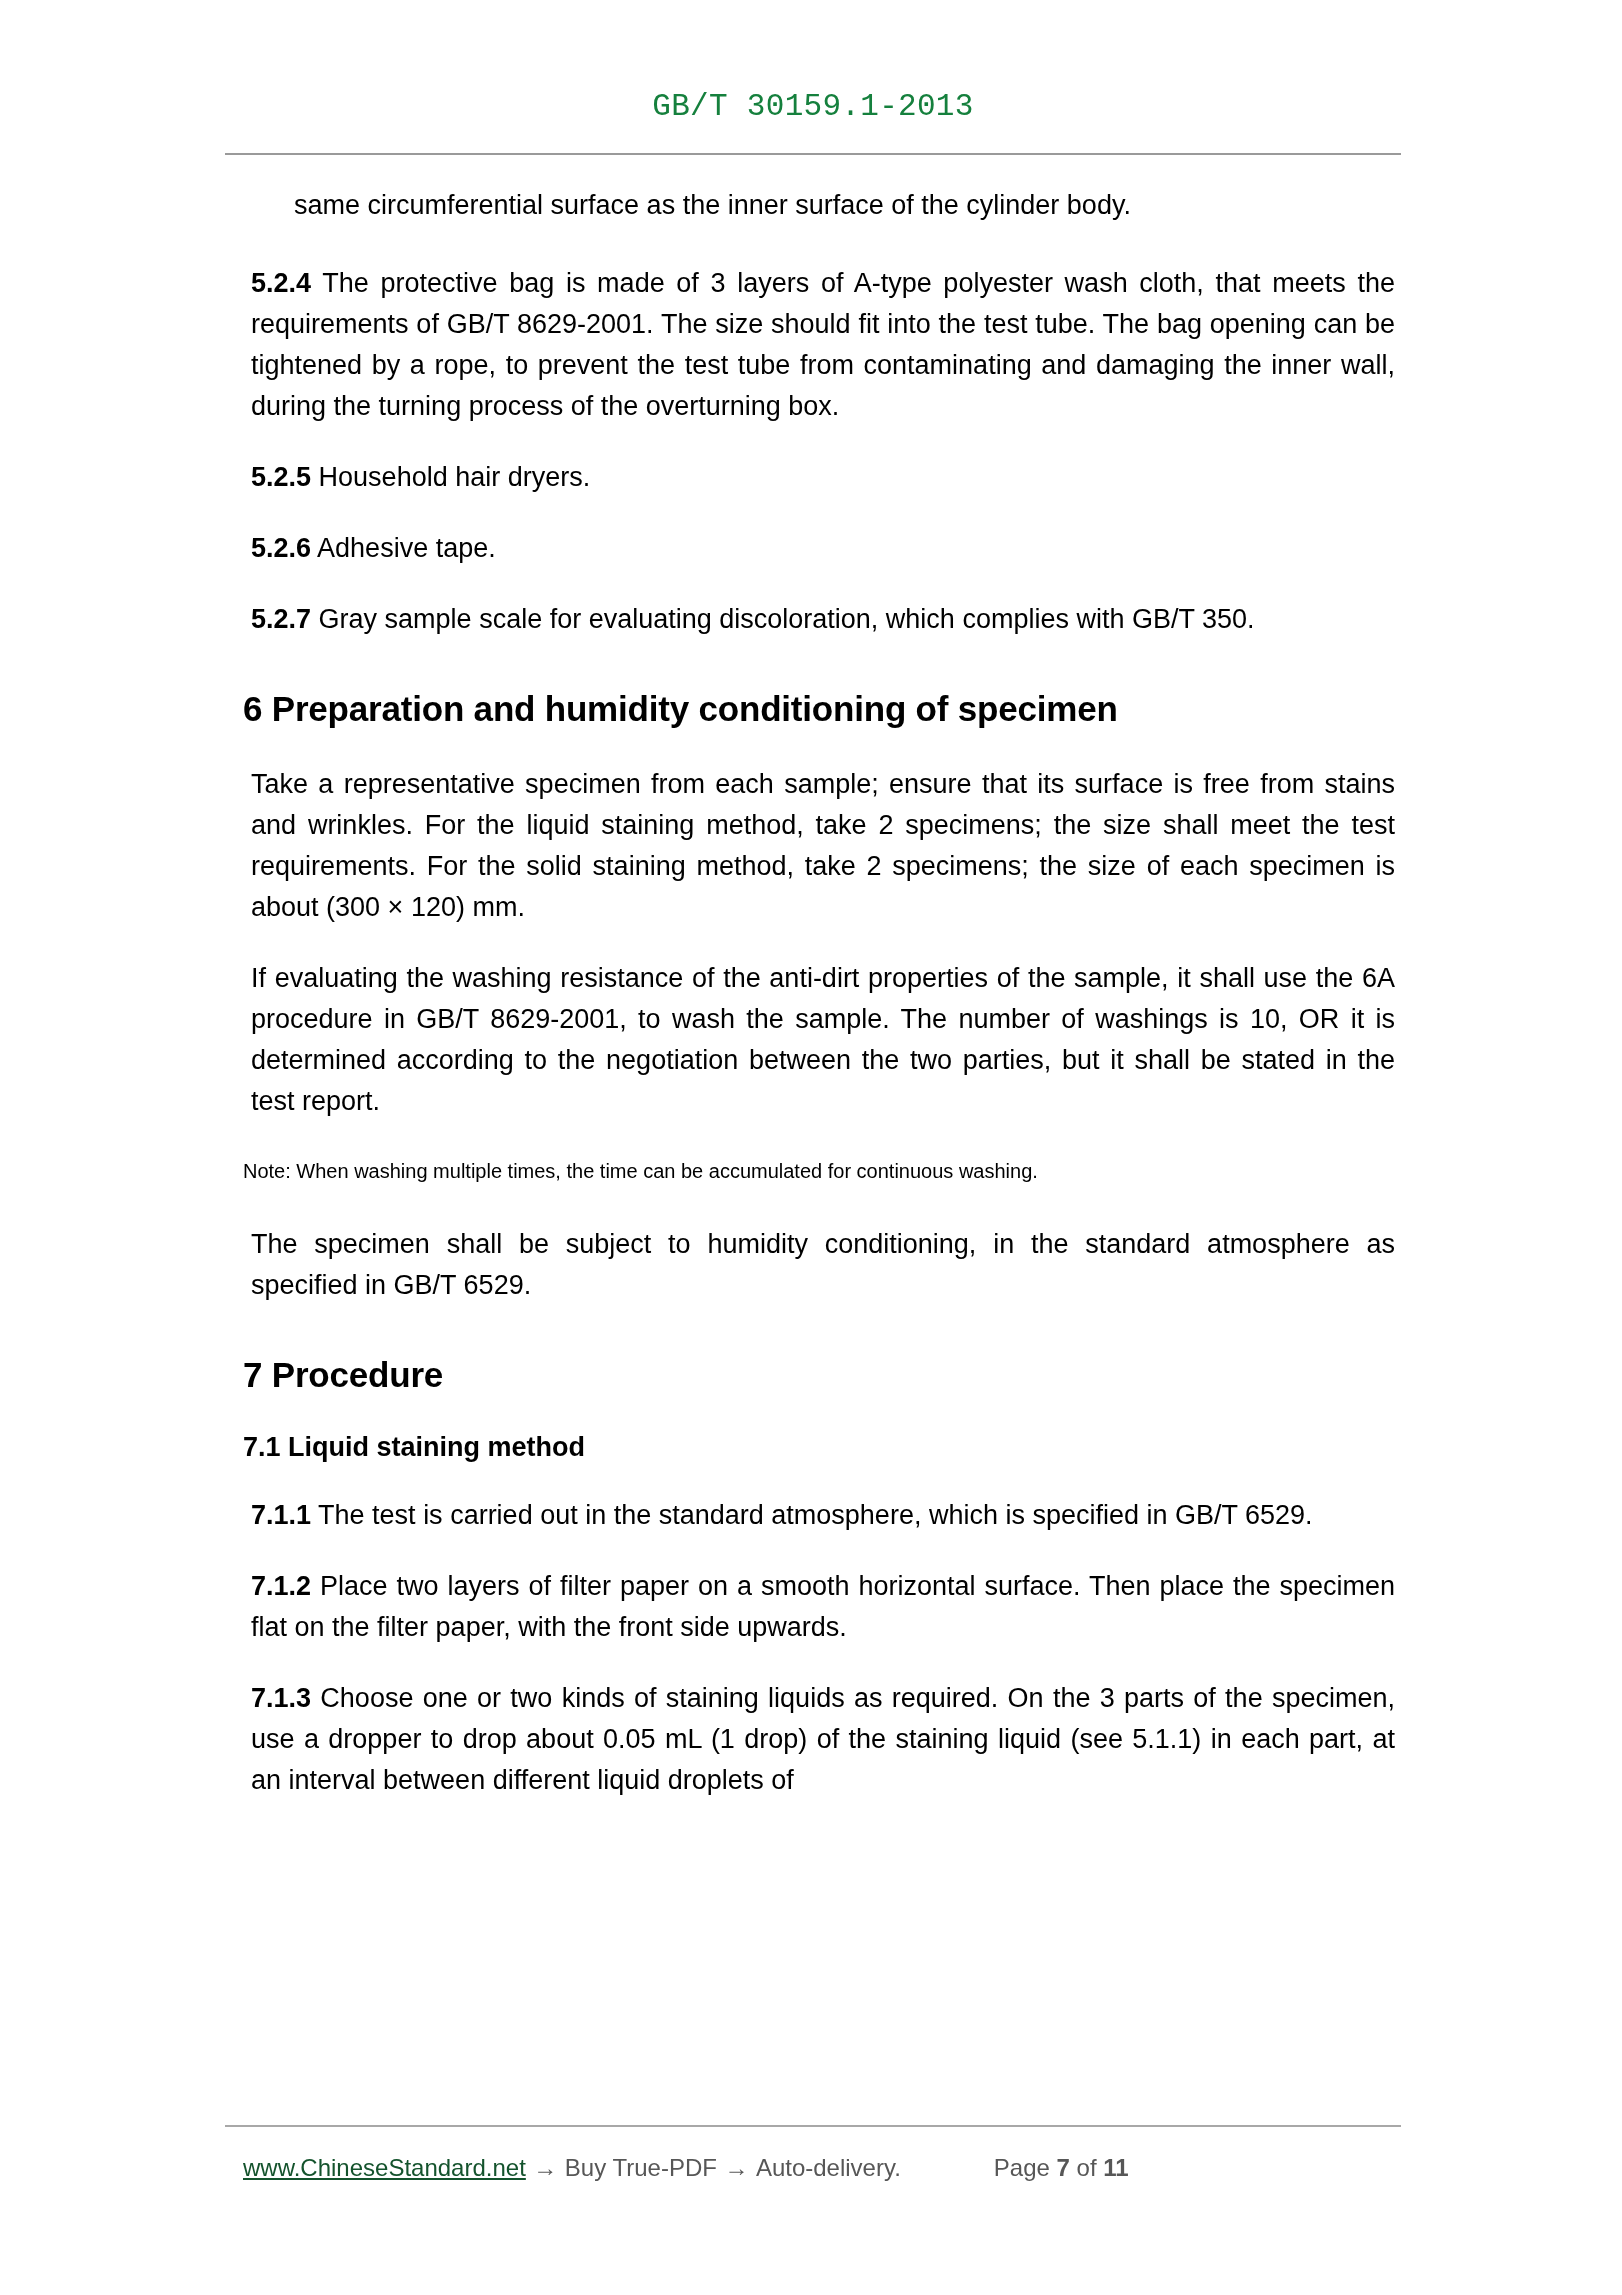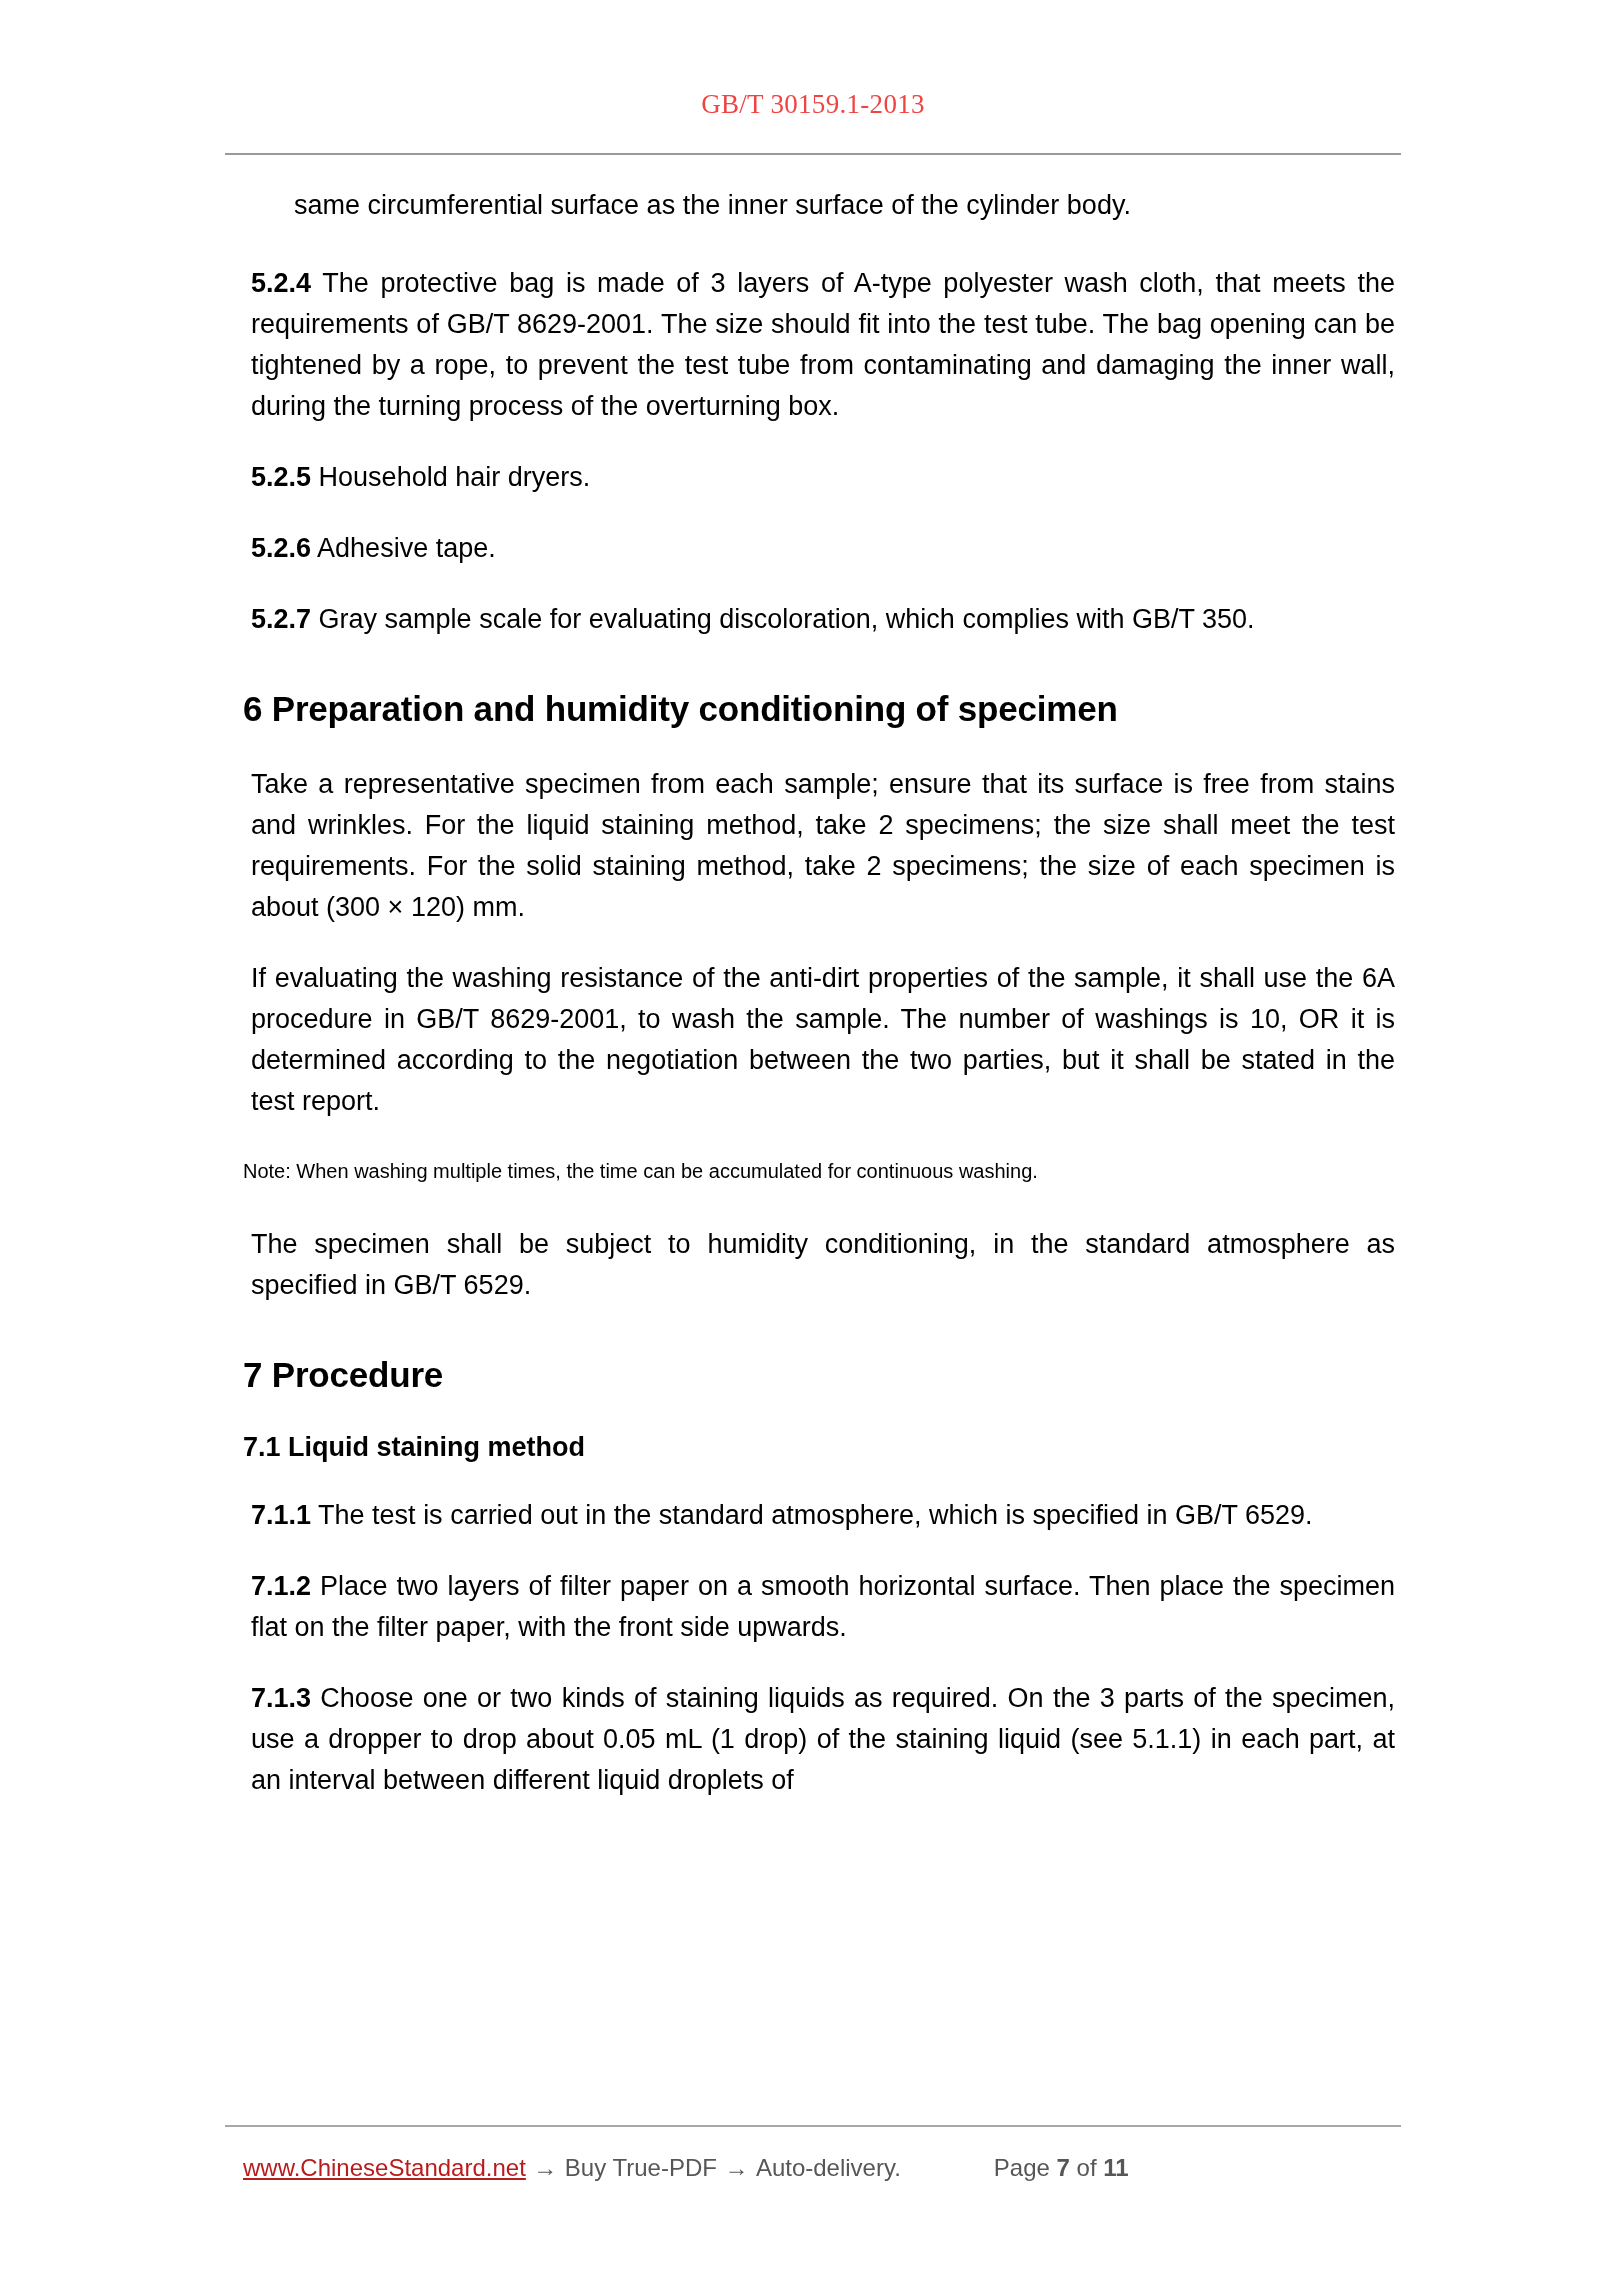--- a/index.html
+++ b/index.html
@@ -24,25 +24,25 @@
 
   
   .header {
     position: absolute;
     left: 225px;
     top: 88px;
     width: 1176px;
     text-align: center;
   }
   .header-title {
-    font-size: 27px;
-    color: #ef4444;
+    font-size: 31px;
+    color: #15803d;
     letter-spacing: 0.3px;
     line-height: 1.2;
-    font-family: Liberation Serif, serif;
+    font-family: Liberation Mono, monospace;
   }
   .header-rule {
     position: absolute;
     left: 225px;
     top: 153px;
     width: 1176px;
     height: 1.7px;
     background: #9a9a9a;
   }
 
@@ -120,21 +120,21 @@
     display: flex;
     align-items: baseline;
   }
   .footer-left {
     display: flex;
     align-items: baseline;
     white-space: nowrap;
   }
   .footer-link {
     text-decoration: underline;
-    color: #b91c1c;
+    color: #14532d;
     cursor: pointer;
   }
   .footer-arrow {
     margin: 0 7.5px;
     font-size: 24px;
   }
   .footer-sep { width: 6.7px; }
   .footer-right {
     margin-left: 93px;
     white-space: nowrap;

